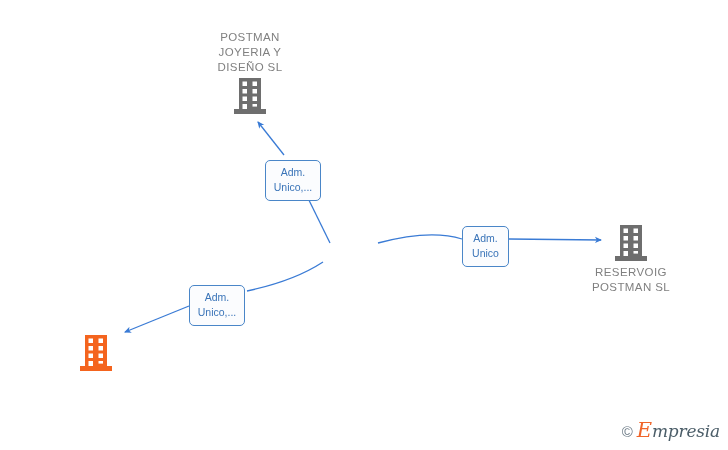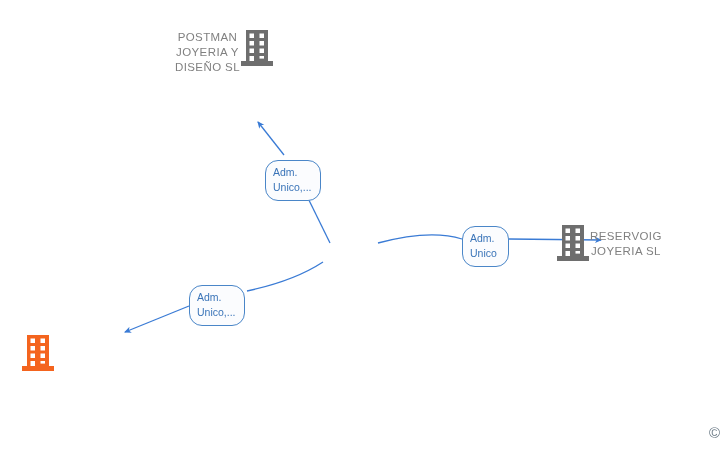--- a/index.html
+++ b/index.html
@@ -23,20 +23,22 @@
     top: 0;
     width: 728px;
     height: 450px;
     pointer-events: none;
   }
 
   
   .node {
     position: absolute;
     display: flex;
+    flex-direction: column;
+    align-items: center;
     width: 150px;
   }
   .node-label {
     font-size: 11.5px;
     line-height: 15px;
     color: #808080;
     text-align: center;
     letter-spacing: 0.4px;
     white-space: pre-line;
   }
@@ -47,25 +49,26 @@
     width: 34px;
     height: 36px;
     display: block;
   }
   .icon-wrap svg { display: block; }
 
   
   .edge-label {
     position: absolute;
     border: 1px solid #4a86c8;
-    border-radius: 13px;
+    border-radius: 5px;
     background: #fbfcfe;
     color: #3a74b8;
     font-size: 10.5px;
     line-height: 15px;
+    text-align: center;
     padding: 4px 7px 5px 7px;
     white-space: pre-line;
     box-sizing: border-box;
   }
 
   
   #watermark {
     position: absolute;
     right: 8px;
     bottom: 10px;
@@ -157,21 +160,21 @@
           <rect x="9.5" y="11" width="4.5" height="4.5"></rect>
           <rect x="19.5" y="11" width="4.5" height="4.5"></rect>
           <rect x="9.5" y="18.5" width="4.5" height="4.5"></rect>
           <rect x="19.5" y="18.5" width="4.5" height="4.5"></rect>
           <rect x="9.5" y="26" width="4.5" height="5"></rect>
           <rect x="19.5" y="26" width="4.5" height="2.6"></rect>
         </g>
       </svg>
     </span>
     <div class="node-label below">RESERVOIG
-JOYERIA  SL</div>
+POSTMAN  SL</div>
   </div>
 
   <div class="node" style="left:21px; top:335px;">
     <span class="icon-wrap">
       <svg width="34" height="36" viewBox="0 0 34 36">
         <g fill="#f4641e">
           <rect x="6" y="0" width="22" height="31"></rect>
           <rect x="1" y="31" width="32" height="5"></rect>
         </g>
         <g fill="#ffffff">
@@ -192,15 +195,16 @@
 Unico,...</div>
 
   <div class="edge-label" style="left:462px; top:226px; width:47px;">Adm.
 Unico</div>
 
   <div class="edge-label" style="left:189px; top:285px; width:56px;">Adm.
 Unico,...</div>
 
   <div id="watermark">
     <span class="copy">©</span>
+    <span class="brand"><span class="cap">E</span><span>mpresia</span></span>
   </div>
 
 </div>
 
 </body></html>

